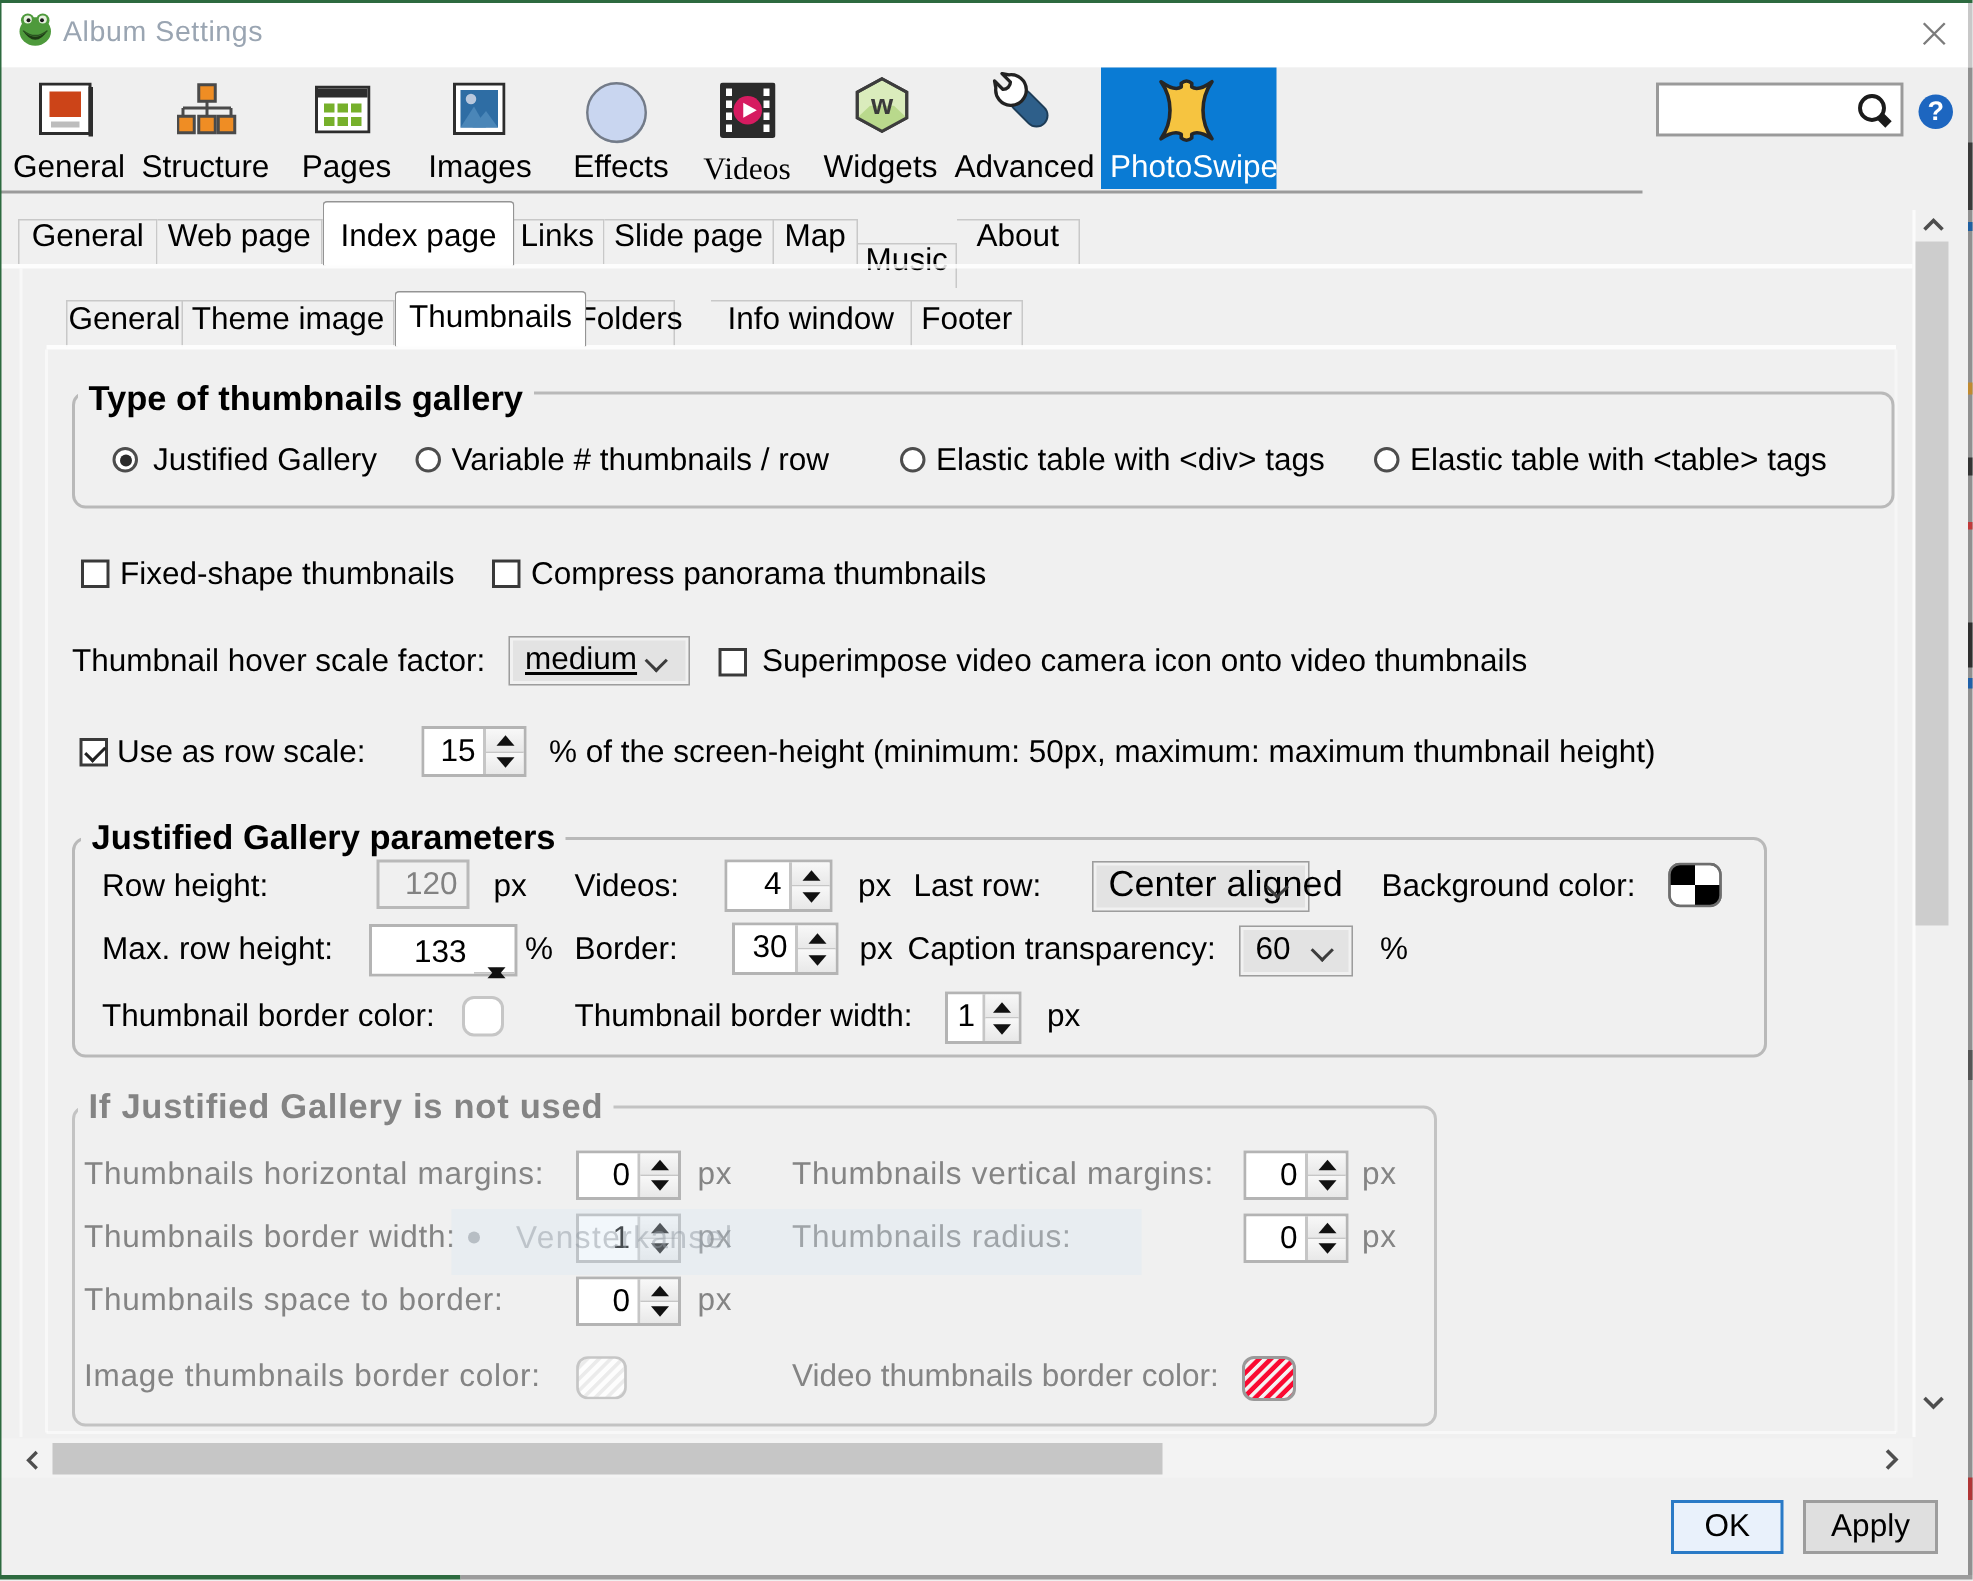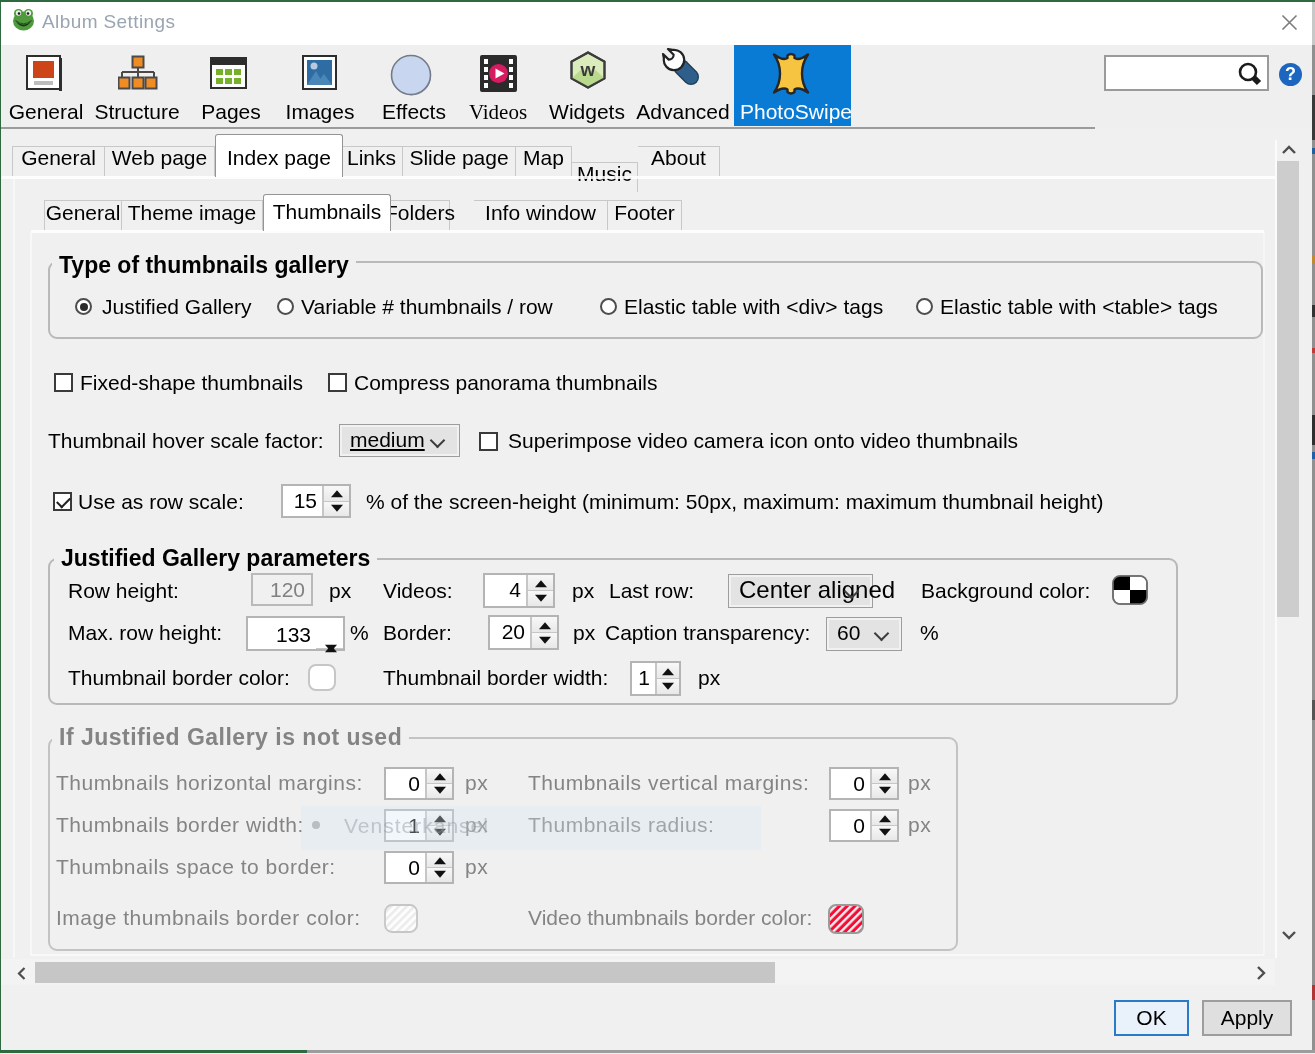--- a/index.html
+++ b/index.html
@@ -253,21 +253,21 @@
           <span class="arr-u"></span>
         </div>
         <div class="sb">
           <span class="arr-d"></span>
         </div>
       </div>
 </div>
 <div class="lbl" style="left:350px;top:622px;">%</div>
 <div class="lbl" style="left:383px;top:622px;">Border:</div>
 <div class="spin" style="left:488px;top:615px;width:71px;height:35px;">
-  <div class="sf">20</div>
+  <div class="sf">30</div>
   <div class="sbtns">
         <div class="sb u">
           <span class="arr-u"></span>
         </div>
         <div class="sb">
           <span class="arr-d"></span>
         </div>
       </div>
 </div>
 <div class="lbl" style="left:573px;top:622px;">px</div>

